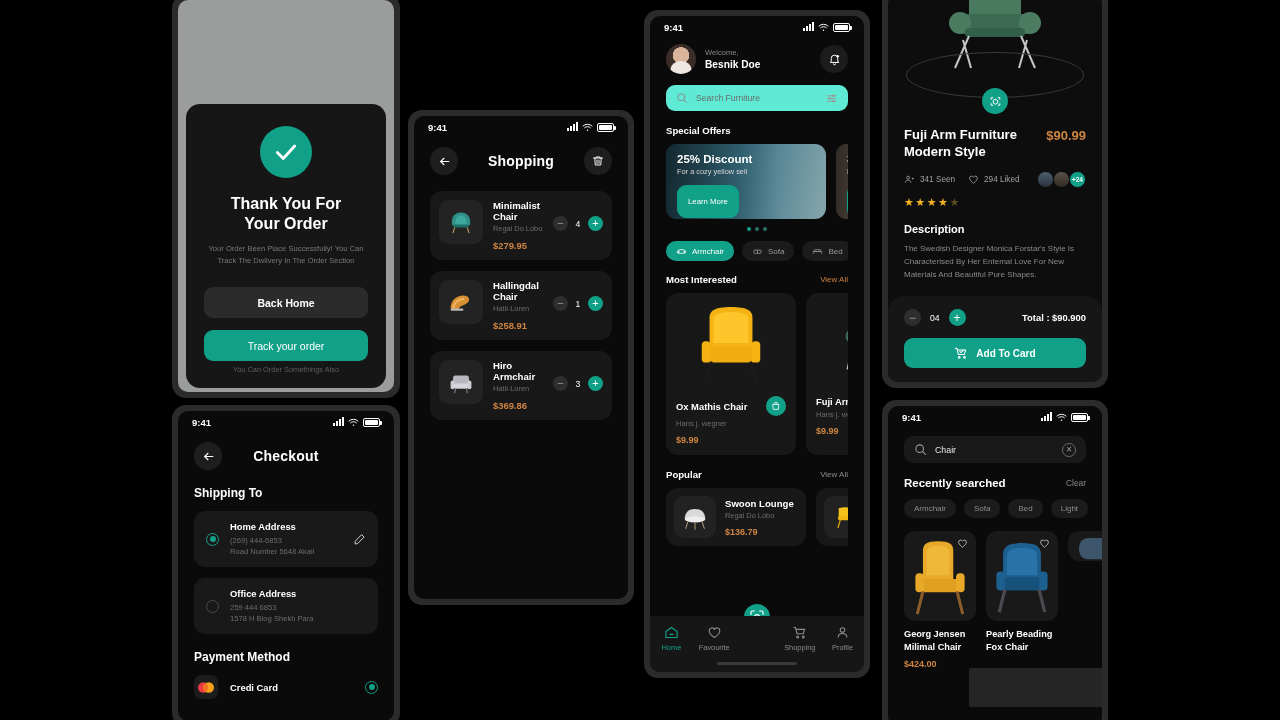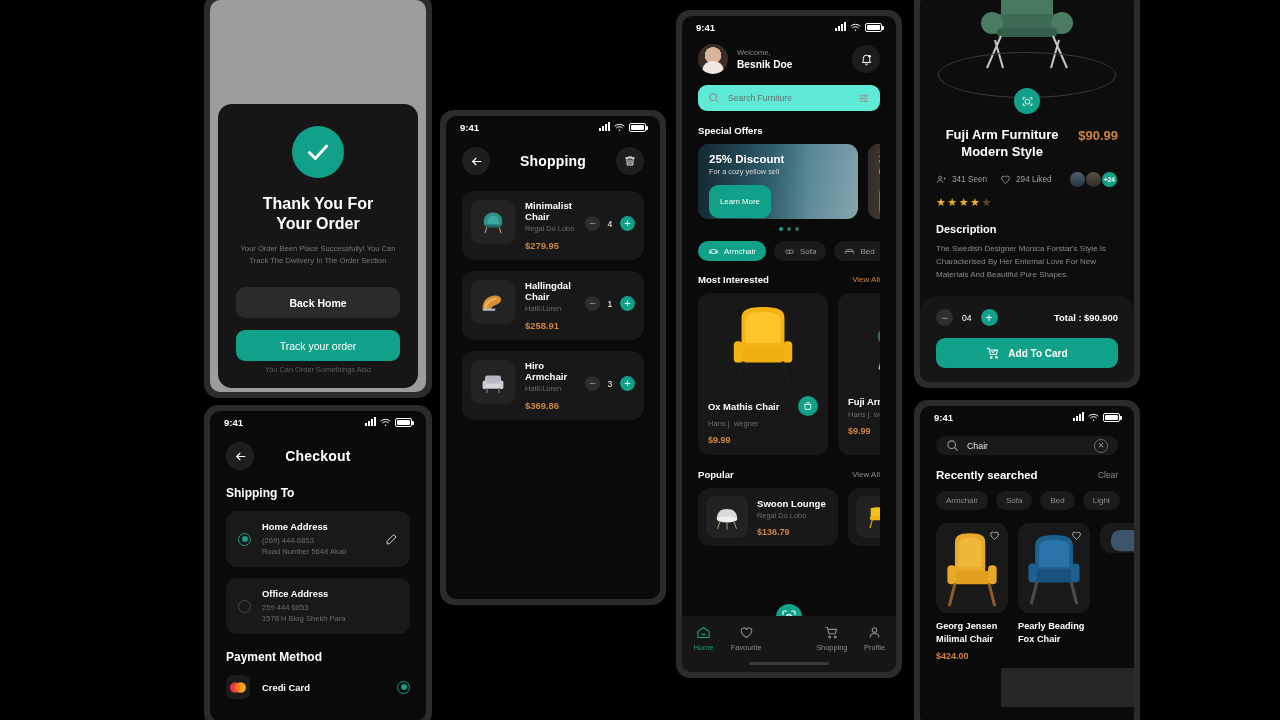--- a/index.html
+++ b/index.html
@@ -10,21 +10,20 @@
     overflow: hidden;
   }
   .stage { position: relative; width: 1280px; height: 720px; background: #000; }
 
   
   .phone {
     position: absolute;
     background: #2b2b2b;
     border-radius: 14px;
     overflow: hidden;
-    margin-left: 32px;
   }
   .screen {
     position: absolute;
     inset: 6px;
     background: #0a0a0a;
     border-radius: 10px;
     overflow: hidden;
   }
   .statusbar {
     height: 22px; display: flex; align-items: center;
@@ -193,21 +192,21 @@
              border-radius:2px;background:#3a3a3a;}
 
   
   #p5 { left: 882px; top: -12px; width: 226px; height: 400px; }
   #p5 .screen { background: #0d0d0d; }
   .hero { position:relative;height:118px; }
   .ellipse { position:absolute;left:50%;transform:translateX(-50%);bottom:14px;width:178px;height:46px;
              border:1px solid #3a3a3a;border-radius:50%; }
   .ar-btn { position:absolute;left:50%;transform:translateX(-50%);bottom:-2px;width:26px;height:26px;
             border-radius:50%;background:#11a088;display:flex;align-items:center;justify-content:center;}
-  .pd-head { display:flex;justify-content:space-between;align-items:flex-start;gap:10px;margin-top:14px;text-align:center;}
+  .pd-head { display:flex;justify-content:space-between;align-items:flex-start;gap:10px;margin-top:14px;}
   .pd-title { color:#fff;font-size:13px;font-weight:bold;line-height:17px;}
   .pd-price { font-size:13px;font-weight:bold;white-space:nowrap;margin-top:2px;}
   .meta { display:flex;align-items:center;gap:13px;margin-top:11px;color:#a0a0a0;font-size:8.2px;}
   .meta span { display:flex;align-items:center;gap:5px;}
   .faces { margin-left:auto;display:flex;align-items:center;}
   .face { width:17px;height:17px;border-radius:50%;border:1.5px solid #0d0d0d;margin-left:-6px;}
   .face.f1{background:linear-gradient(#4d6070,#28323c);margin-left:0;}
   .face.f2{background:linear-gradient(#5a5146,#2e2a24);}
   .face.more{background:#11a088;color:#fff;font-size:6.4px;display:flex;align-items:center;justify-content:center;font-weight:bold;}
   .stars { margin-top:8px;font-size:11px;color:#efb021;letter-spacing:1.5px;}
@@ -220,21 +219,21 @@
   .qbtn2 { width:17px;height:17px;border-radius:50%;background:#2e2e2e;color:#9a9a9a;
            display:flex;align-items:center;justify-content:center;font-size:12px;line-height:1;}
   .qbtn2.plus{background:#11a088;color:#fff;}
   .qnum2 { color:#fff;font-size:8.6px;}
   .total { color:#fff;font-size:9.4px;font-weight:bold;}
   .btn-add { height:30px;border-radius:9px;background:#11a088;color:#fff;font-size:10px;font-weight:bold;
              display:flex;align-items:center;justify-content:center;gap:8px;}
 
   
   #p6 { left: 882px; top: 400px; width: 226px; height: 332px; }
-  .sbar2 { height:19px;border-radius:9px;background:#191919;display:flex;align-items:center;
+  .sbar2 { height:27px;border-radius:9px;background:#191919;display:flex;align-items:center;
            gap:8px;padding:0 10px;margin-bottom:14px;}
   .sval { color:#e3e3e3;font-size:8.8px;flex:1;}
   .clearx { width:14px;height:14px;border-radius:50%;border:1px solid #6a6a6a;color:#9a9a9a;
             display:flex;align-items:center;justify-content:center;font-size:8px;}
   .rs-head { display:flex;align-items:center;justify-content:space-between;margin-bottom:10px;}
   .rs-h { color:#fff;font-size:11.5px;font-weight:bold;}
   .rs-clear { color:#8d8d8d;font-size:8.4px;}
   .tags { display:flex;gap:8px;margin-bottom:13px;}
   .tag { height:19px;border-radius:10px;background:#1b1b1b;color:#8d8d8d;font-size:8px;
          display:flex;align-items:center;padding:0 10px;}

